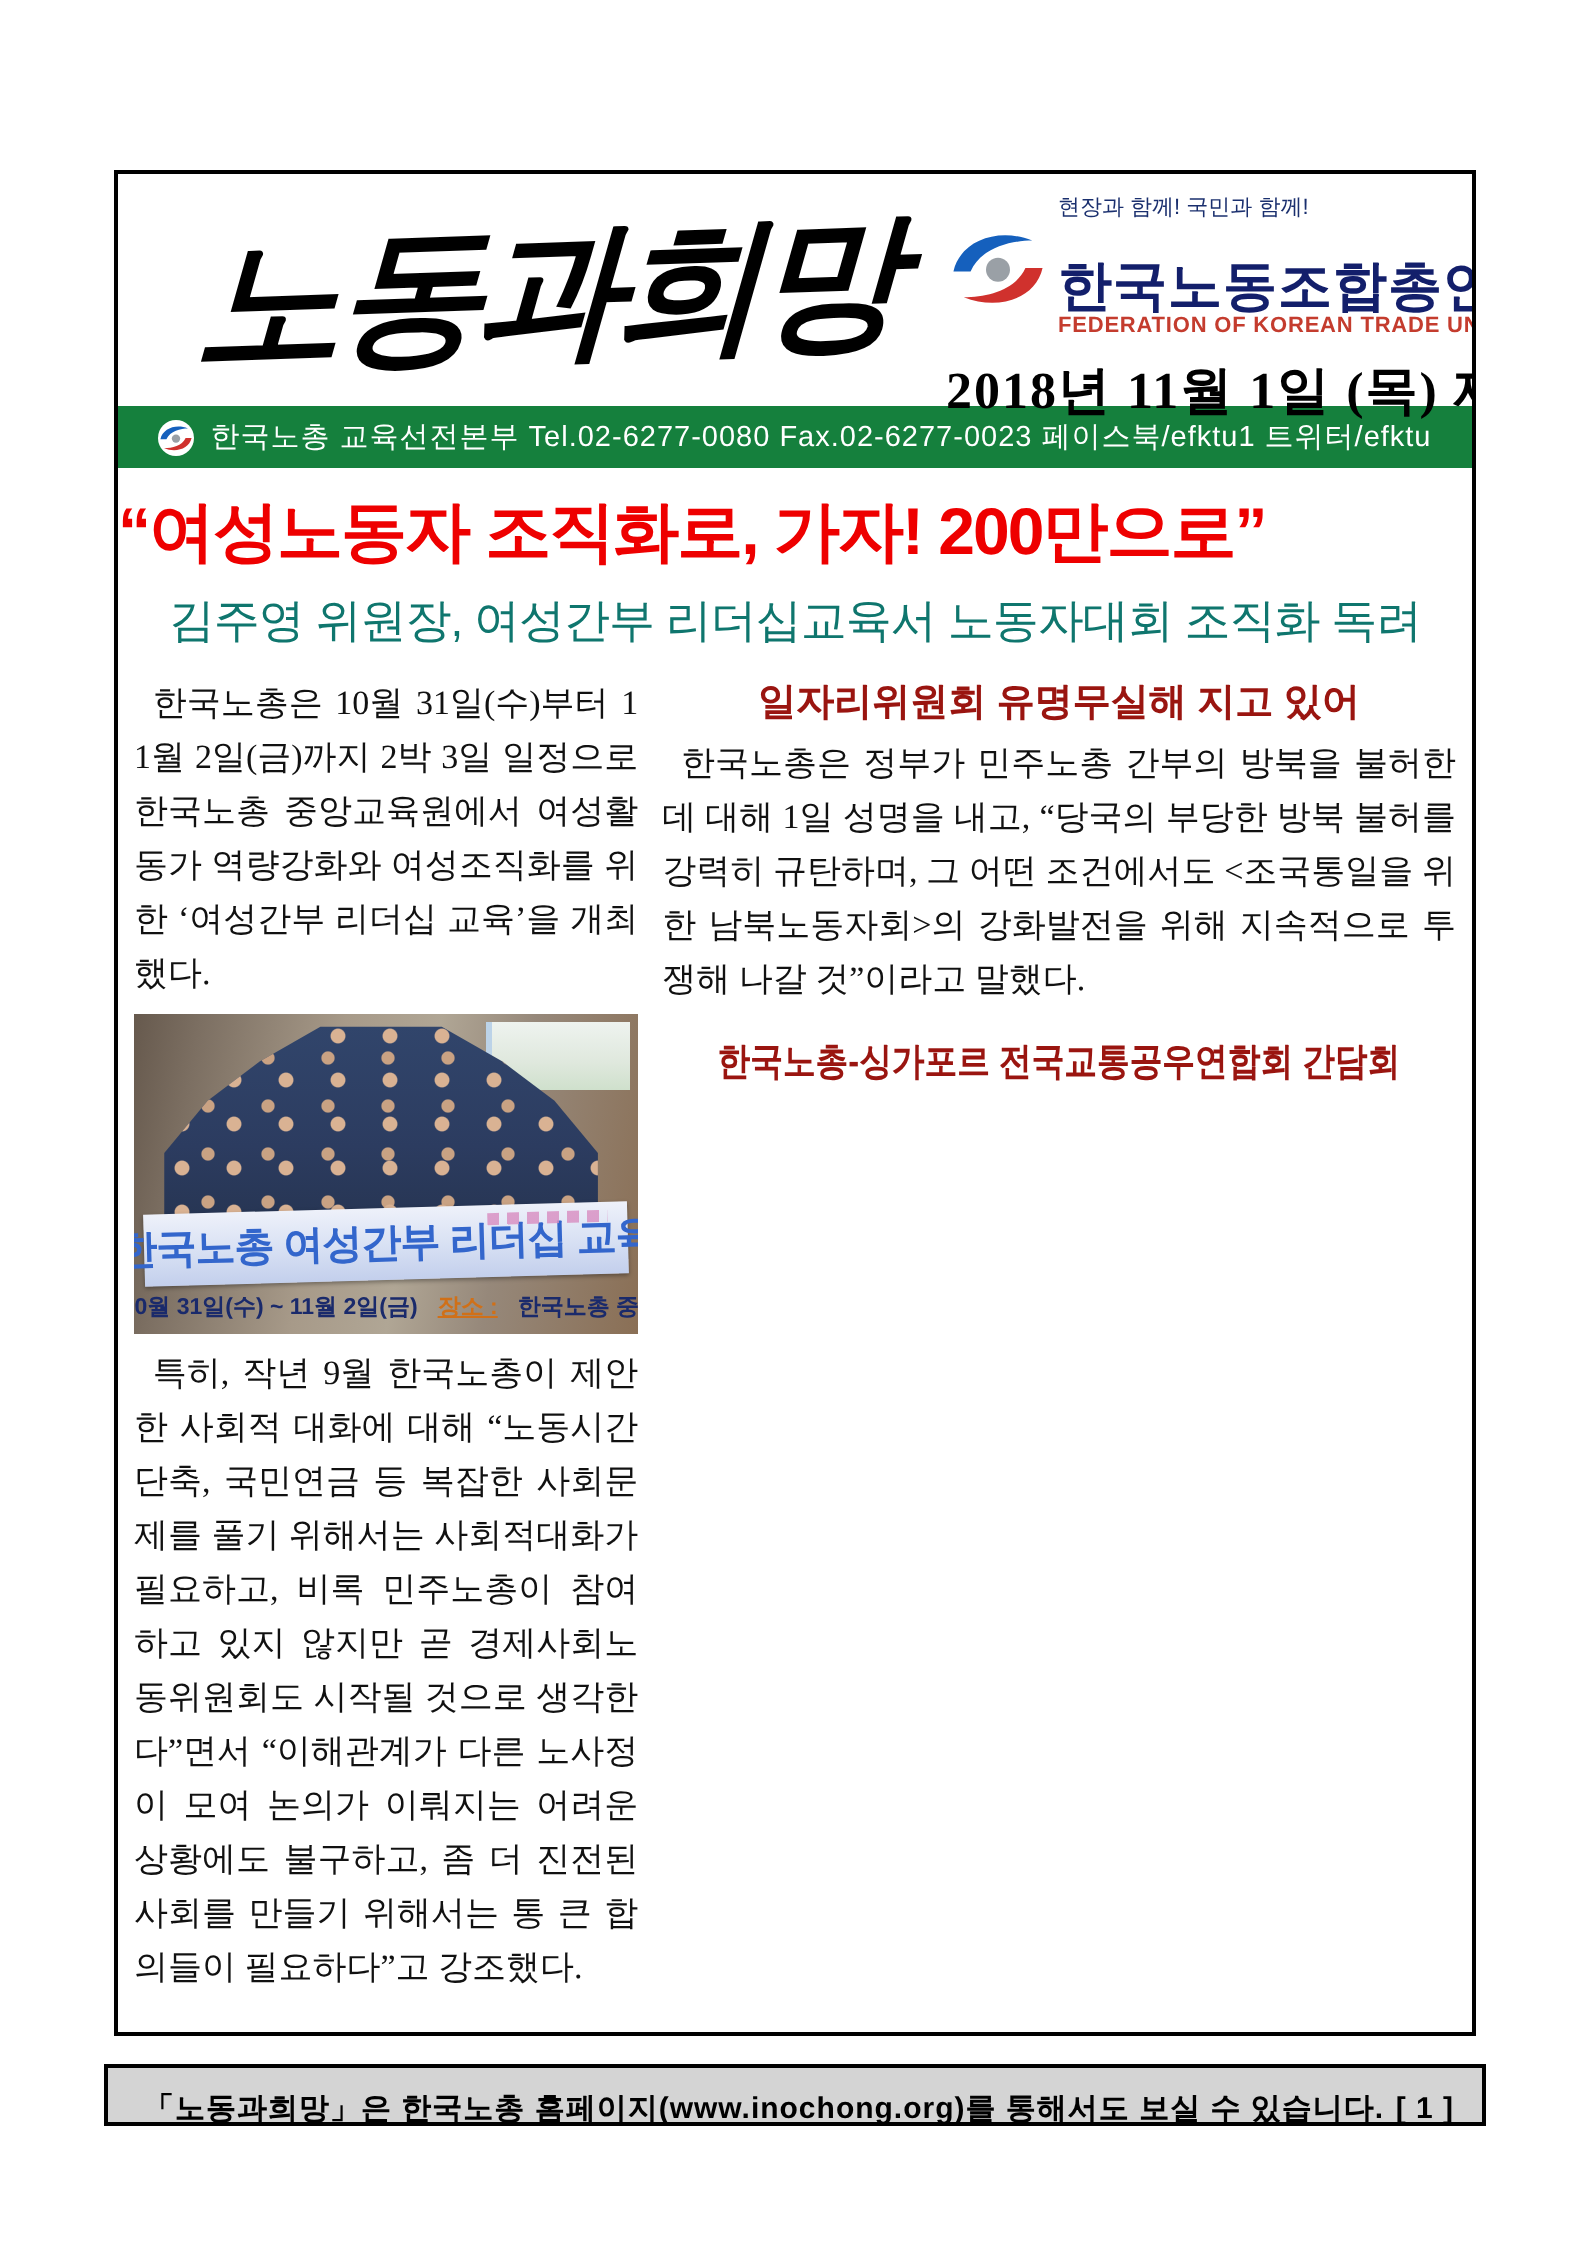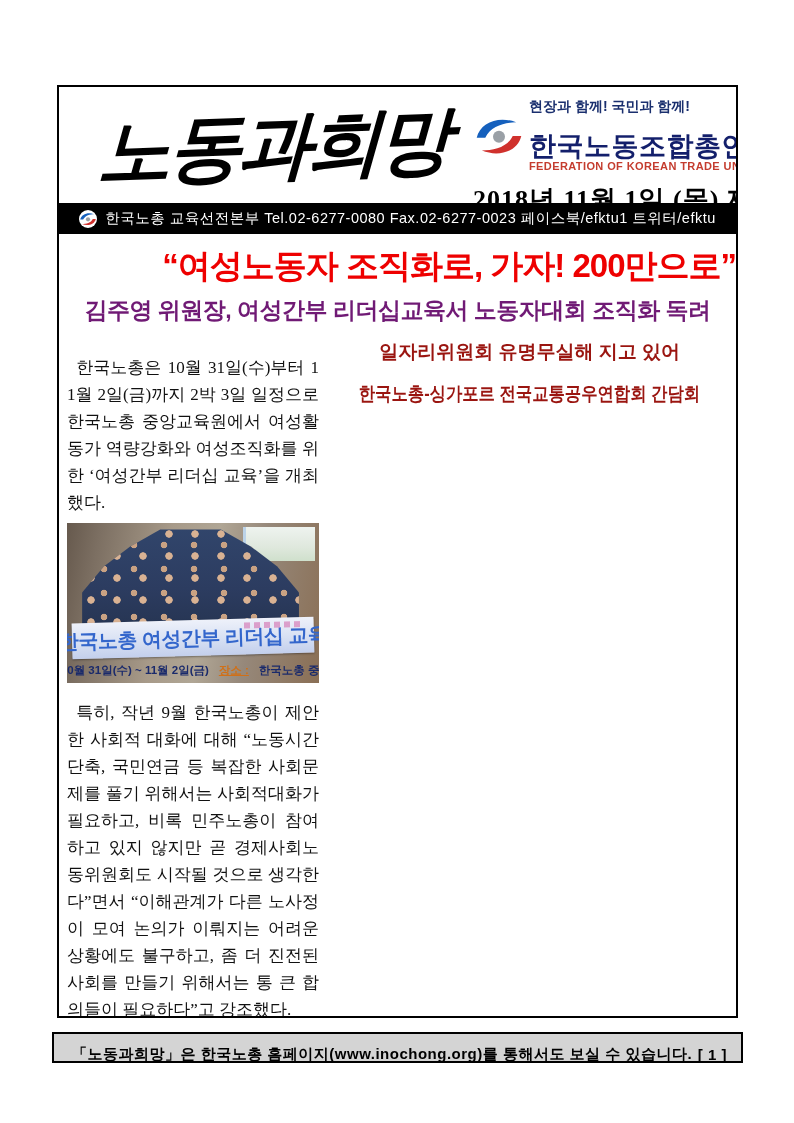--- a/index.html
+++ b/index.html
@@ -21,46 +21,46 @@
     font-family:"Liberation Serif","DejaVu Serif",serif;
     font-size:74px; font-weight:900; font-style:italic; color:#000;
     letter-spacing:-4px; transform:rotate(-2deg) skewX(-4deg);
     white-space:nowrap;
   }
   .fktu-block { flex:1; display:flex; flex-direction:column; justify-content:flex-start; padding-top:8px; }
   .fktu-row { display:flex; align-items:center; gap:4px; }
   .fktu-logo { width:52px; height:48px; flex:0 0 52px; }
   .fktu-text { display:flex; flex-direction:column; line-height:1.05; }
   .fktu-slogan { font-family:"Liberation Sans","DejaVu Sans",sans-serif;
-    font-size:14px; font-weight:bold; color:#1a2f6e; letter-spacing:0; margin-bottom:18px; }
+    font-size:11px; font-weight:normal; color:#1a2f6e; letter-spacing:0; margin-bottom:18px; }
   .fktu-name { font-family:"Liberation Sans","DejaVu Sans",sans-serif;
     font-size:27px; font-weight:900; color:#131f6b; letter-spacing:0.5px; white-space:nowrap; }
   .fktu-en { font-family:"Liberation Sans","DejaVu Sans",sans-serif;
     font-size:11px; font-weight:bold; color:#c43c2e; letter-spacing:0.4px; margin-top:1px; white-space:nowrap; }
   .issue-date { text-align:right; font-size:26px; font-weight:600; color:#000;
     margin-top:9px; letter-spacing:1px; white-space:nowrap; }
   
-  .contact-bar { height:31px; background:#000000; color:#fff; display:flex;
+  .contact-bar { height:31px; background:#15803d; color:#fff; display:flex;
     align-items:center; justify-content:center; gap:8px;
     font-family:"Liberation Sans","DejaVu Sans",sans-serif; font-size:14.5px;
     letter-spacing:0.5px; white-space:nowrap; }
   .bar-logo { width:18px; height:18px; border-radius:50%; background:#fff;
     display:inline-block; flex:0 0 18px; }
   
-  .headline { margin-top:10px; text-align:right;
+  .headline { margin-top:10px; text-align:left;
     font-family:"Liberation Sans","DejaVu Sans",sans-serif;
     font-size:33px; font-weight:900; color:#ee0000; letter-spacing:-1px; white-space:nowrap; }
   .subheadline { margin-top:6px; text-align:center;
     font-family:"Liberation Sans","DejaVu Sans",sans-serif;
-    font-size:23px; font-weight:700; color:#701a75; letter-spacing:-0.5px; white-space:nowrap; }
+    font-size:23px; font-weight:400; color:#0f766e; letter-spacing:-0.5px; white-space:nowrap; }
   
   .body-cols { display:flex; gap:12px; padding:12px 8px 0 8px; }
   .col { flex:1 1 0; font-size:17px; line-height:27px; text-align:justify;
     word-break:break-all; color:#111; }
-  .col p { text-indent:0.55em;margin-top:16px; }
+  .col p { text-indent:0.55em; }
   
   .photo { position:relative; width:100%; height:160px; margin:7px 0 6px 0;
     overflow:hidden;
     background:linear-gradient(100deg,#66594d 0%,#7c6f62 12%,#a79a89 38%,#b0a695 55%,#96887a 72%,#8a6f55 100%);
   }
   .photo .wall-banner { position:absolute; right:4px; top:4px; width:72px; height:34px;
     background:linear-gradient(180deg,#eef3ef 0%,#dfe8dd 60%,#cfe0cc 100%);
     border-left:3px solid #bcd3e8; }
   .photo .crowd { position:absolute; left:6%; right:8%; top:4%; bottom:28%;
     background:
@@ -155,20 +155,21 @@
           <span class="place-name">한국노총 중앙교육원</span>
         </div>
       </div>
 
       <p>특히, 작년 9월 한국노총이 제안한 사회적 대화에 대해 “노동시간 단축, 국민연금 등 복잡한 사회문제를 풀기 위해서는 사회적대화가 필요하고, 비록 민주노총이 참여하고 있지 않지만 곧 경제사회노동위원회도 시작될 것으로 생각한다”면서 “이해관계가 다른 노사정이 모여 논의가 이뤄지는 어려운 상황에도 불구하고, 좀 더 진전된 사회를 만들기 위해서는 통 큰 합의들이 필요하다”고 강조했다.</p>
     </div>
 
     <div class="col">
       <div class="section-title">일자리위원회 유명무실해 지고 있어</div>
 
+      <p>한국노총은 정부가 민주노총 간부의 방북을 불허한데 대해 1일 성명을 내고, “당국의 부당한 방북 불허를 강력히 규탄하며, 그 어떤 조건에서도 &lt;조국통일을 위한 남북노동자회&gt;의 강화발전을 위해 지속적으로 투쟁해 나갈 것”이라고 말했다.</p>
 
       <div class="section-title section-gap condensed">한국노총-싱가포르 전국교통공우연합회 간담회</div>
     </div>
 
   </div>
 </div>
 
 <div class="footer-bar">
   <span>「노동과희망」은 한국노총 홈페이지(www.inochong.org)를 통해서도 보실 수 있습니다.</span>
   <span>[ 1 ]</span>

